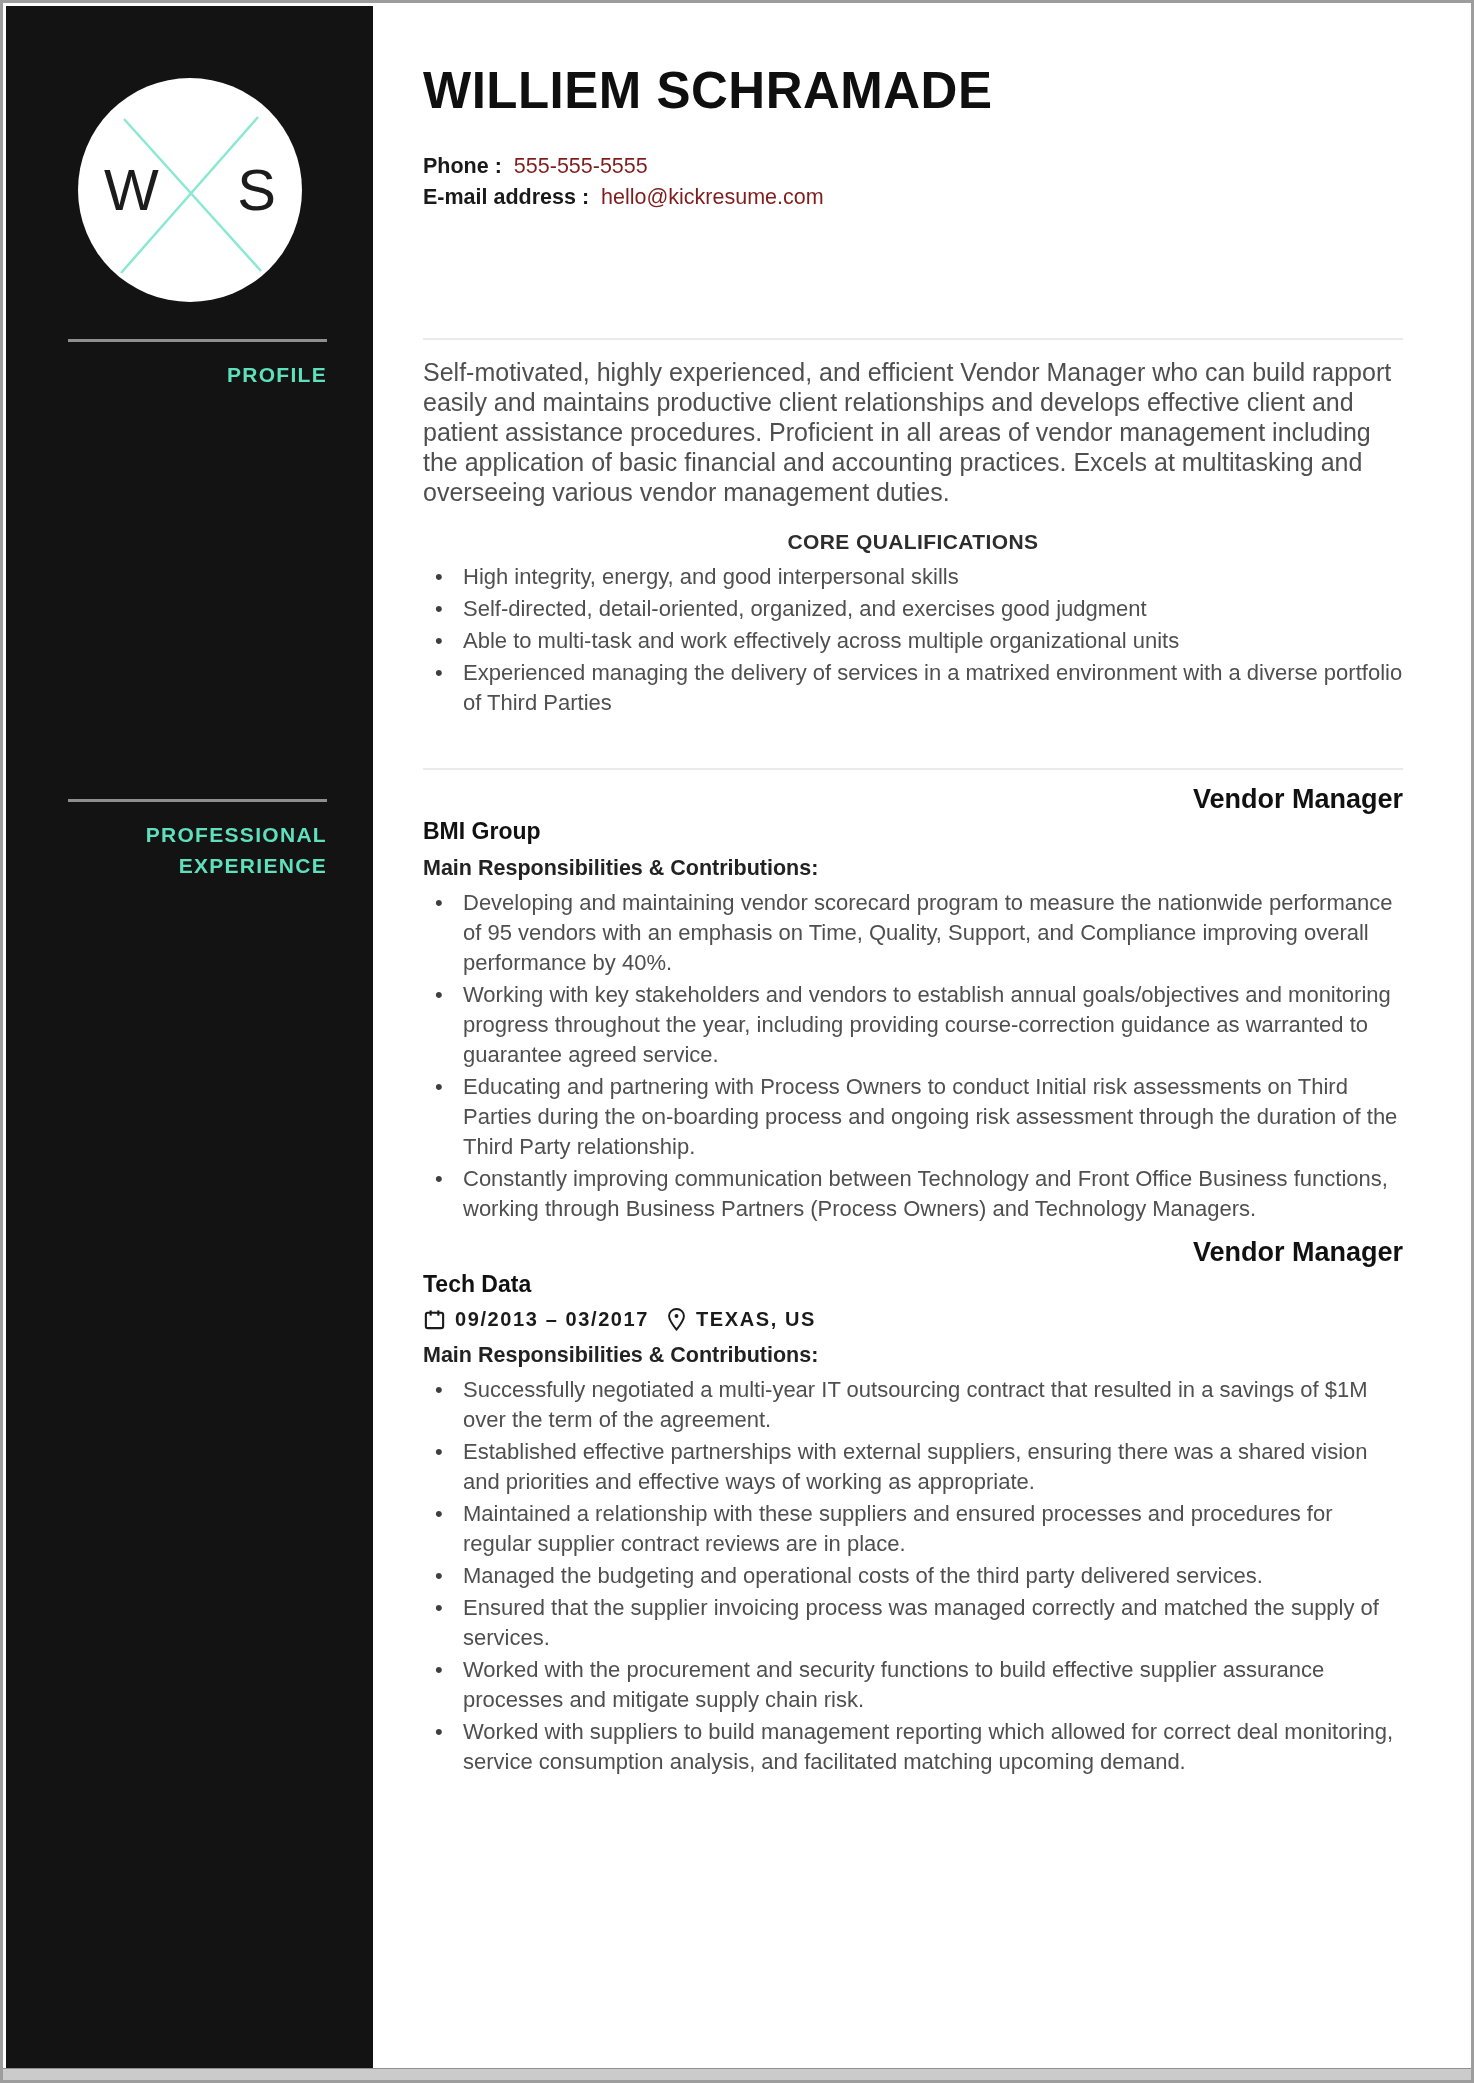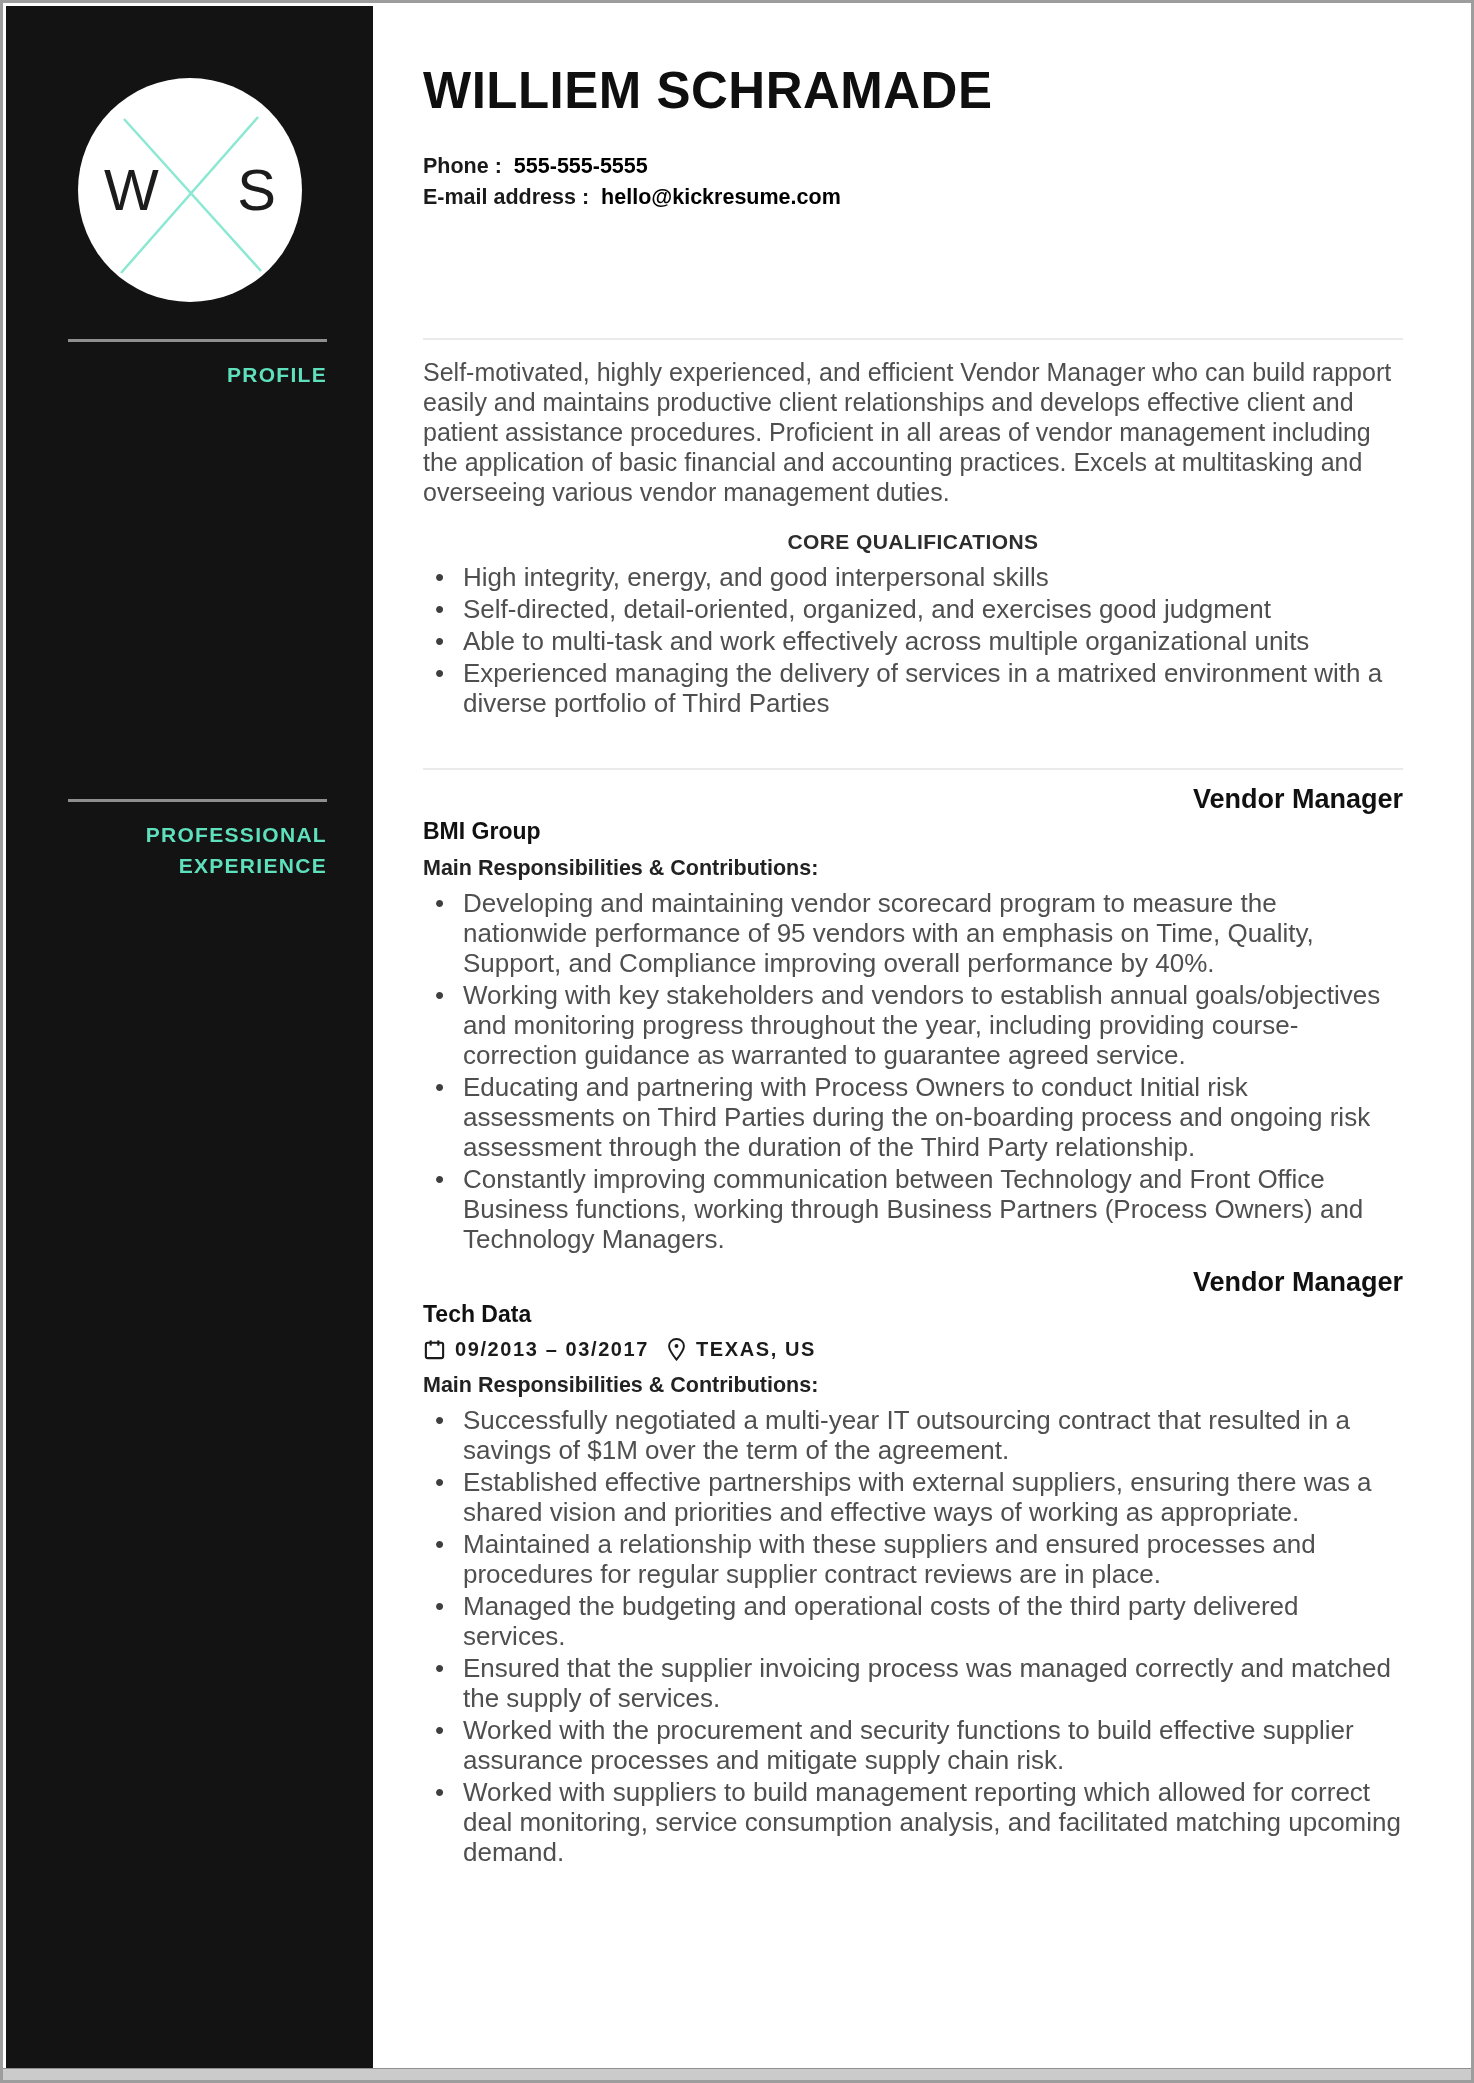--- a/index.html
+++ b/index.html
@@ -18,27 +18,27 @@
   .side-group.g2{top:793px;}
   .side-rule{height:3px;background:#8f8f8f;margin-bottom:17px;}
   .side-label{color:#5fe0bd;font-size:21px;font-weight:700;letter-spacing:1.3px;line-height:31px;}
 
   
   .main{position:absolute;left:420px;top:3px;width:980px;color:#4f4f4f;}
   h1.name{margin:59px 0 0;font-size:51px;line-height:52px;font-weight:800;color:#0f0f0f;letter-spacing:.5px;}
   .contact{margin-top:34px;font-size:21.5px;}
   .contact-row{line-height:31px;}
   .clabel{font-weight:700;color:#1a1a1a;margin-right:12px;}
-  .cvalue{color:#000000;font-weight:bold;}
+  .cvalue{color:#7f1d1d;}
   .main-rule{border:none;border-top:2px solid #eaeaea;margin:125px 0 0;}
   .main-rule.rule-exp{margin-top:50px;}
   p.summary{margin:17px 0 15px;font-size:25px;line-height:30px;color:#4f4f4f;}
   .core-title{margin:20px 0 0;text-align:center;font-size:21px;font-weight:700;color:#2d2d2d;letter-spacing:.4px;line-height:30px;}
   ul.blist{margin:5px 0 0;padding:0;list-style:none;}
-  ul.blist li{position:relative;padding-left:40px;font-size:26px;line-height:30px;color:#4f4f4f;margin-top:2px;}
+  ul.blist li{position:relative;padding-left:40px;font-size:22px;line-height:30px;color:#4f4f4f;margin-top:2px;}
   ul.blist li::before{content:"•";position:absolute;left:12px;top:0;color:#3f3f3f;}
 
   .job h2{margin:13px 0 0;font-size:27px;line-height:32px;font-weight:800;color:#111111;text-align:right;}
   .job.job2 h2{margin-top:12px;}
   .job h3{margin:2px 0 0;font-size:23px;line-height:28px;font-weight:800;color:#111111;}
   .meta{margin-top:8px;display:flex;align-items:center;gap:9px;font-size:20px;font-weight:700;color:#1b1b1b;letter-spacing:1.6px;line-height:26px;}
   .meta .loc-gap{margin-left:8px;}
   .meta svg{flex:0 0 auto;}
   .resp{margin-top:8px;font-size:21.5px;font-weight:700;color:#222222;line-height:30px;}
 </style>

